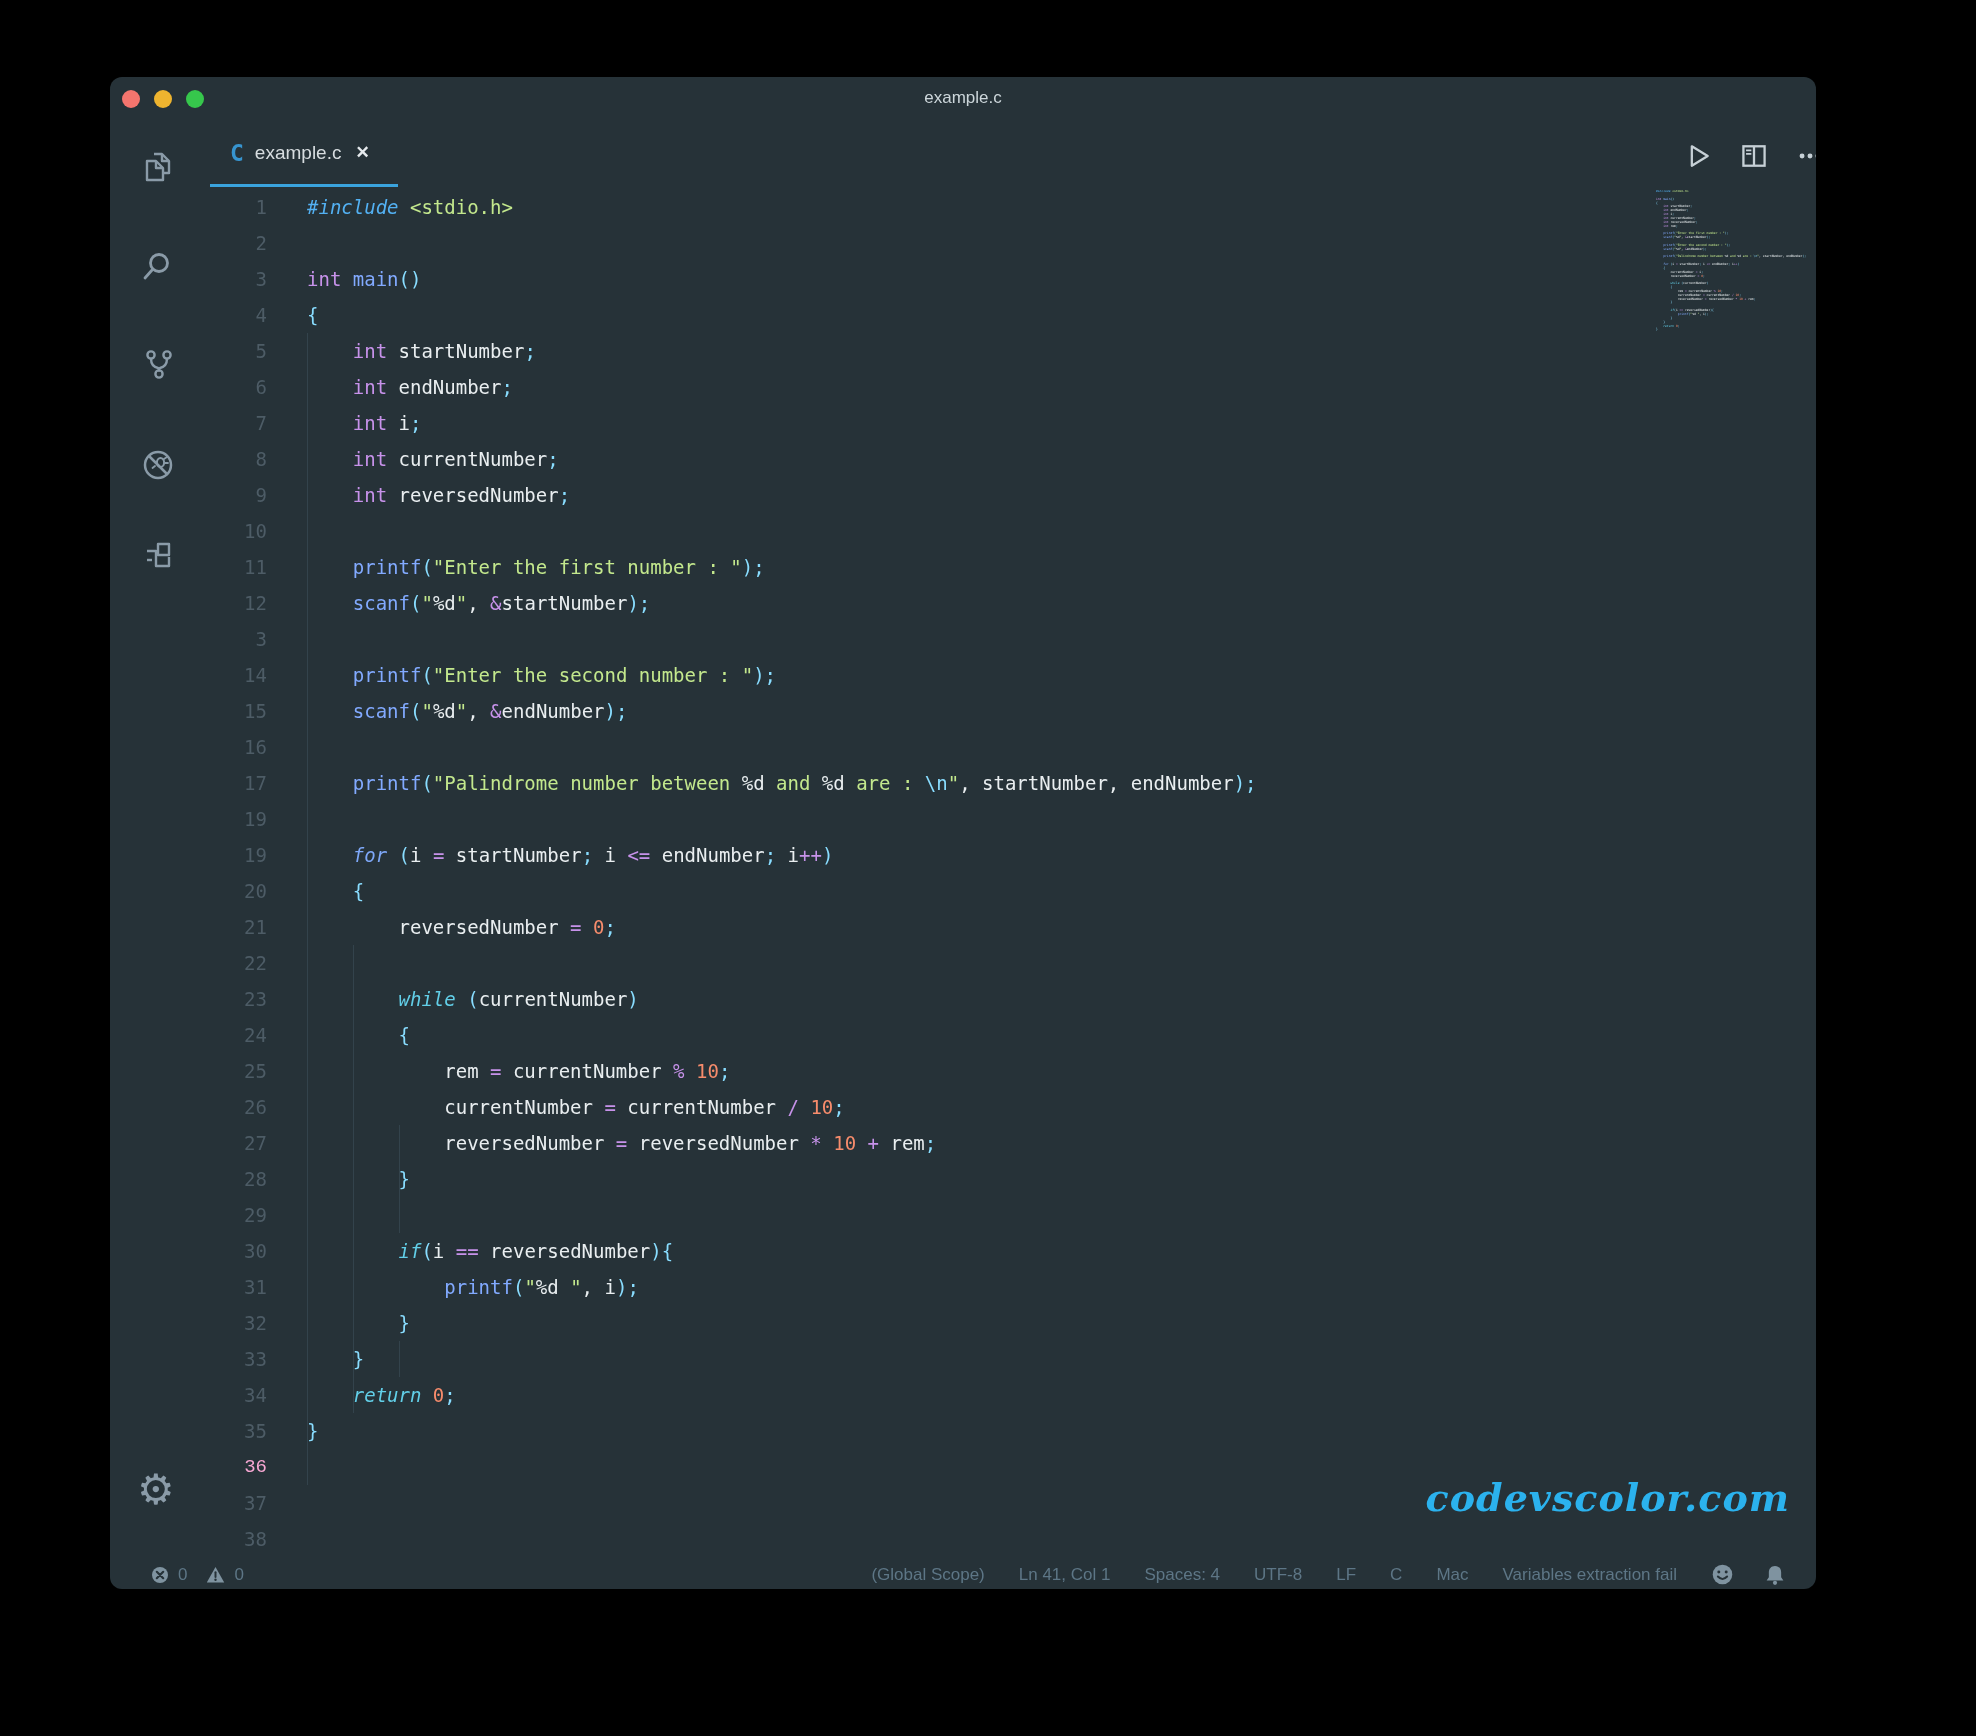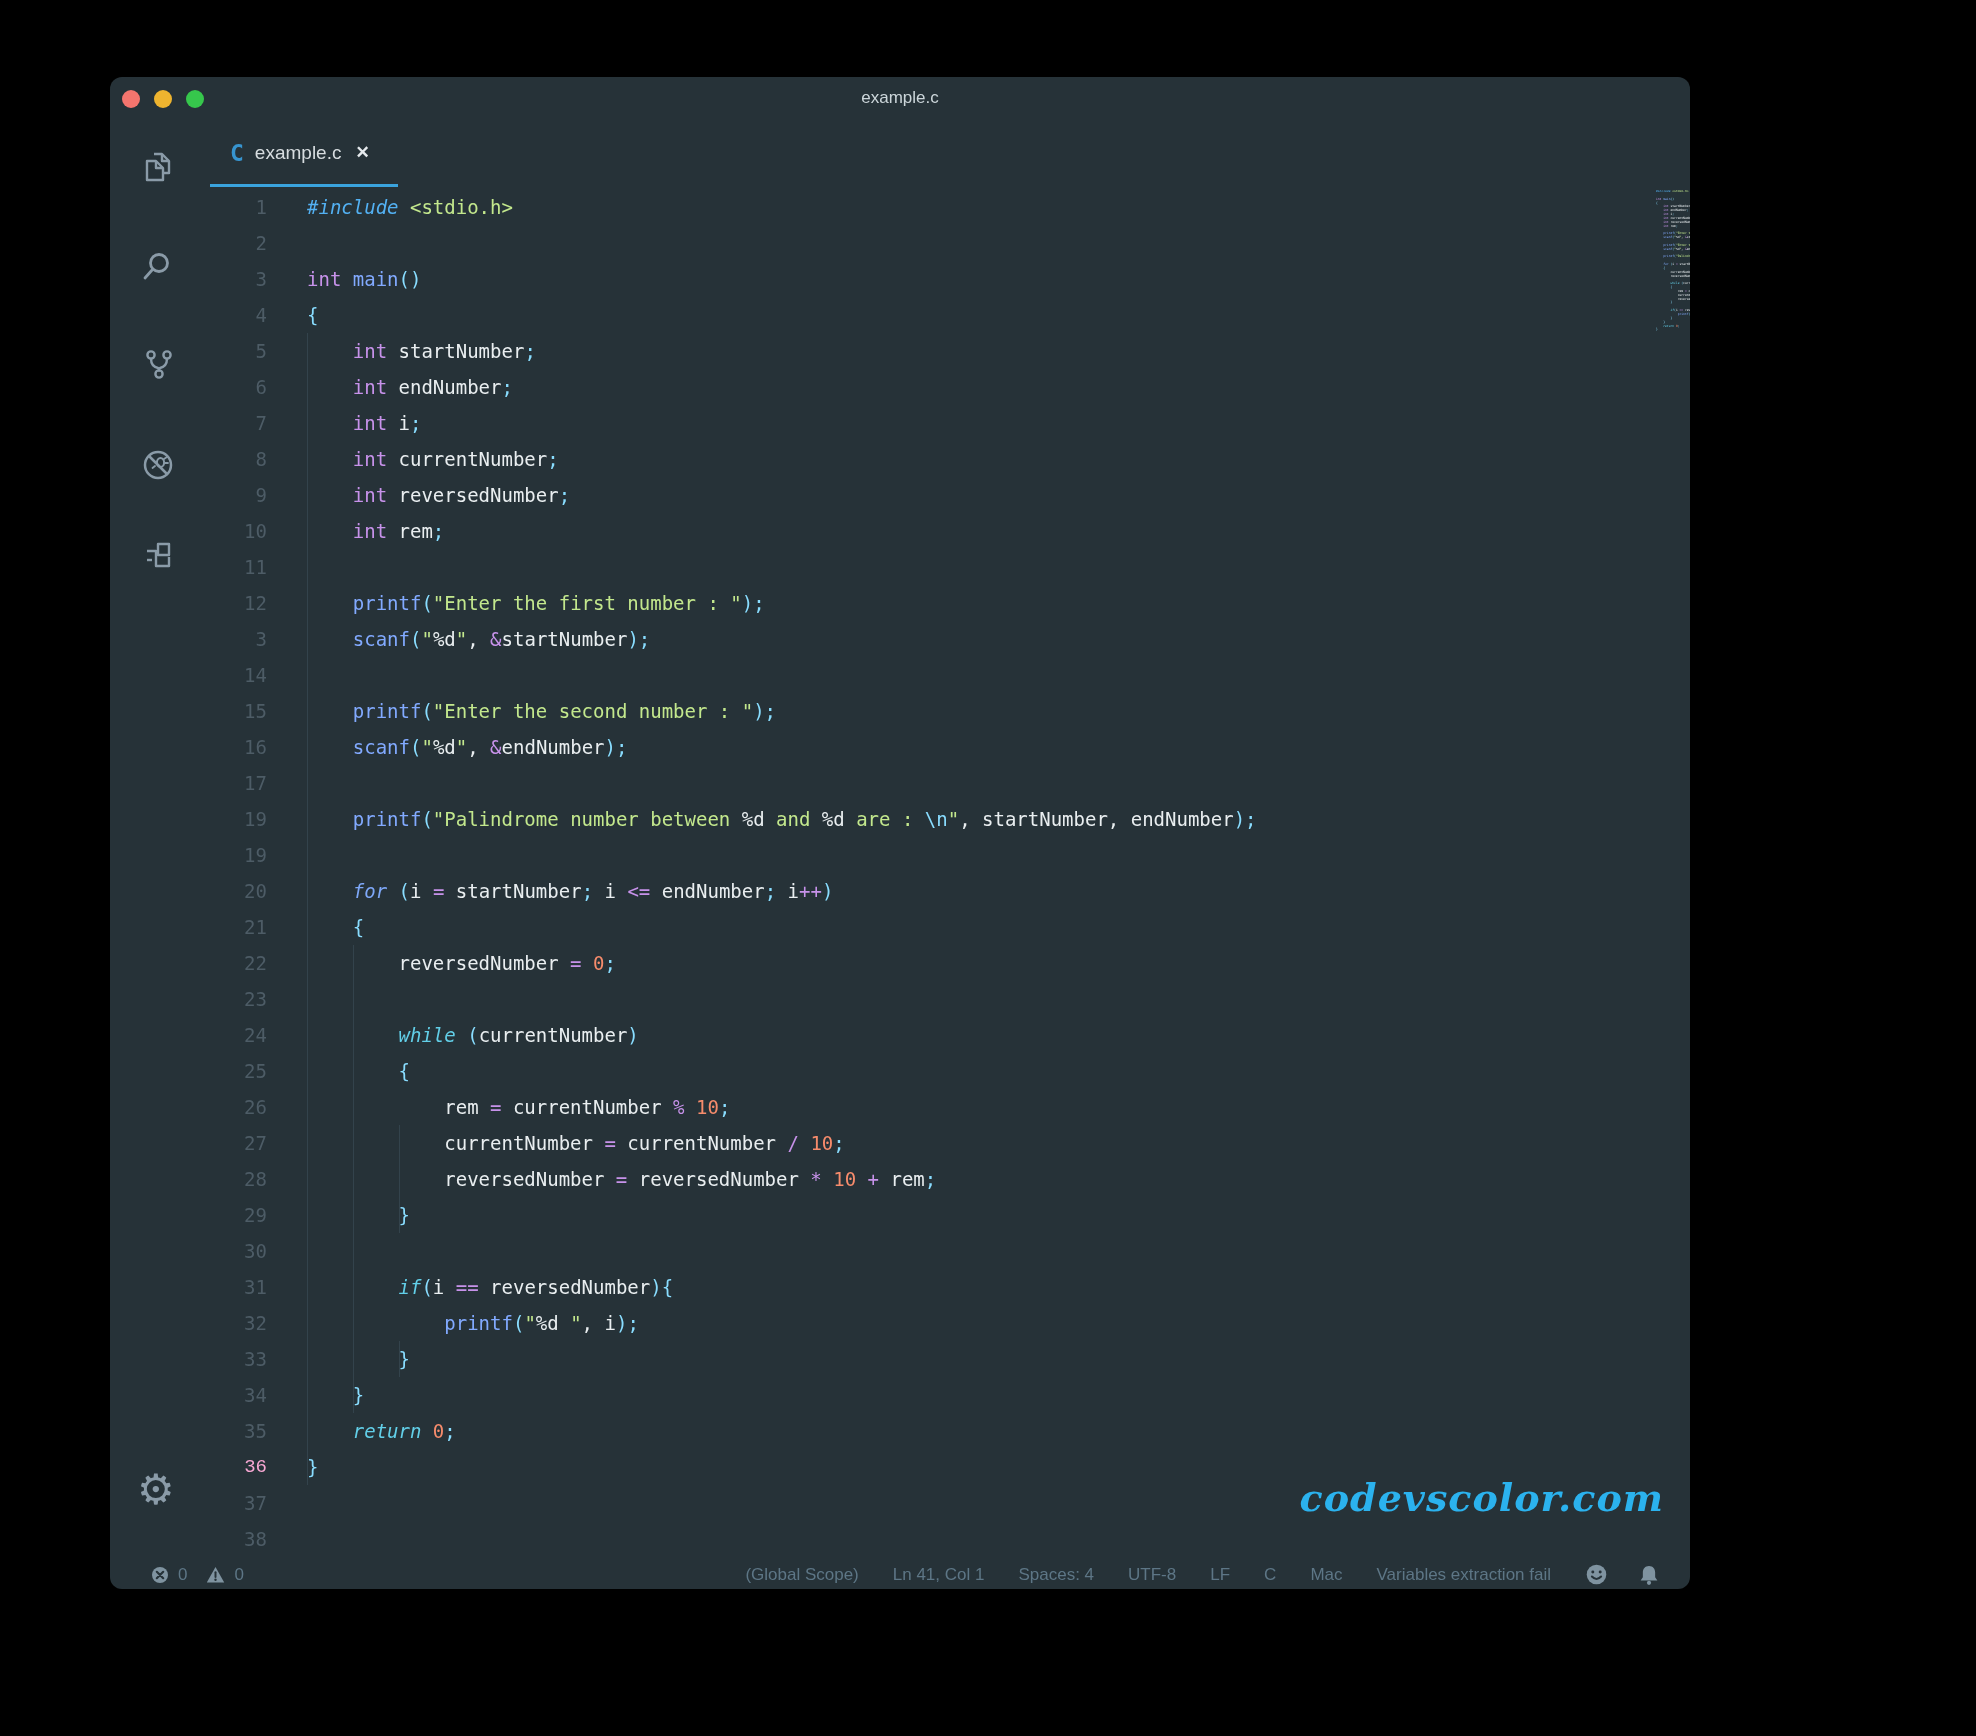--- a/index.html
+++ b/index.html
@@ -1,17 +1,17 @@
 <!DOCTYPE html>
 <html><head>
 <meta charset="utf-8">
 <style>
   html,body{margin:0;padding:0;background:#000;width:1976px;height:1736px;overflow:hidden;}
   .stage{position:relative;width:1976px;height:1736px;background:#000;font-family:"Liberation Sans",sans-serif;}
-  .window{position:absolute;left:110px;top:77px;width:1580px;height:1512px;background:#263238;border-radius:12px;overflow:hidden;}
+  .window{position:absolute;left:110px;top:77px;width:1706px;height:1512px;background:#263238;border-radius:12px;overflow:hidden;}
 
   
   .titlebar{position:absolute;left:0;top:0;right:0;height:44px;}
   .tl{position:absolute;top:13px;width:18px;height:18px;border-radius:50%;}
   .tl.red{left:12px;background:#f4756e;}
   .tl.yellow{left:44px;background:#eeb42f;}
   .tl.green{left:76px;background:#36c74c;}
   .wtitle{position:absolute;left:0;right:0;top:11px;text-align:center;color:#ccd6da;font-size:17px;}
 
   
@@ -184,21 +184,20 @@
     <div class="code" id="code">
         <div class="cl"><span style="color: rgb(83, 177, 243); font-style: italic;">#include</span><span style="color: rgb(233, 238, 240);"> </span><span style="color: rgb(195, 232, 141);">&lt;stdio.h&gt;</span></div>
         <div class="cl"></div>
         <div class="cl"><span style="color: rgb(199, 146, 234);">int</span><span style="color: rgb(233, 238, 240);"> </span><span style="color: rgb(130, 170, 255);">main</span><span style="color: rgb(137, 221, 255);">()</span></div>
         <div class="cl"><span style="color: rgb(137, 221, 255);">{</span></div>
         <div class="cl"><span style="color: rgb(233, 238, 240);">    </span><span style="color: rgb(199, 146, 234);">int</span><span style="color: rgb(233, 238, 240);"> startNumber</span><span style="color: rgb(137, 221, 255);">;</span></div>
         <div class="cl"><span style="color: rgb(233, 238, 240);">    </span><span style="color: rgb(199, 146, 234);">int</span><span style="color: rgb(233, 238, 240);"> endNumber</span><span style="color: rgb(137, 221, 255);">;</span></div>
         <div class="cl"><span style="color: rgb(233, 238, 240);">    </span><span style="color: rgb(199, 146, 234);">int</span><span style="color: rgb(233, 238, 240);"> i</span><span style="color: rgb(137, 221, 255);">;</span></div>
         <div class="cl"><span style="color: rgb(233, 238, 240);">    </span><span style="color: rgb(199, 146, 234);">int</span><span style="color: rgb(233, 238, 240);"> currentNumber</span><span style="color: rgb(137, 221, 255);">;</span></div>
         <div class="cl"><span style="color: rgb(233, 238, 240);">    </span><span style="color: rgb(199, 146, 234);">int</span><span style="color: rgb(233, 238, 240);"> reversedNumber</span><span style="color: rgb(137, 221, 255);">;</span></div>
-        <div class="cl"><span style="color: rgb(233, 238, 240);">    </span><span style="color: rgb(199, 146, 234);">int</span><span style="color: rgb(233, 238, 240);"> rem</span><span style="color: rgb(137, 221, 255);">;</span></div>
         <div class="cl"></div>
         <div class="cl"><span style="color: rgb(233, 238, 240);">    </span><span style="color: rgb(130, 170, 255);">printf</span><span style="color: rgb(137, 221, 255);">(</span><span style="color: rgb(195, 232, 141);">"Enter the first number : "</span><span style="color: rgb(137, 221, 255);">);</span></div>
         <div class="cl"><span style="color: rgb(233, 238, 240);">    </span><span style="color: rgb(130, 170, 255);">scanf</span><span style="color: rgb(137, 221, 255);">(</span><span style="color: rgb(195, 232, 141);">"</span><span style="color: rgb(233, 238, 240);">%d</span><span style="color: rgb(195, 232, 141);">"</span><span style="color: rgb(233, 238, 240);">, </span><span style="color: rgb(199, 146, 234);">&amp;</span><span style="color: rgb(233, 238, 240);">startNumber</span><span style="color: rgb(137, 221, 255);">);</span></div>
         <div class="cl"></div>
         <div class="cl"><span style="color: rgb(233, 238, 240);">    </span><span style="color: rgb(130, 170, 255);">printf</span><span style="color: rgb(137, 221, 255);">(</span><span style="color: rgb(195, 232, 141);">"Enter the second number : "</span><span style="color: rgb(137, 221, 255);">);</span></div>
         <div class="cl"><span style="color: rgb(233, 238, 240);">    </span><span style="color: rgb(130, 170, 255);">scanf</span><span style="color: rgb(137, 221, 255);">(</span><span style="color: rgb(195, 232, 141);">"</span><span style="color: rgb(233, 238, 240);">%d</span><span style="color: rgb(195, 232, 141);">"</span><span style="color: rgb(233, 238, 240);">, </span><span style="color: rgb(199, 146, 234);">&amp;</span><span style="color: rgb(233, 238, 240);">endNumber</span><span style="color: rgb(137, 221, 255);">);</span></div>
         <div class="cl"></div>
         <div class="cl"><span style="color: rgb(233, 238, 240);">    </span><span style="color: rgb(130, 170, 255);">printf</span><span style="color: rgb(137, 221, 255);">(</span><span style="color: rgb(195, 232, 141);">"Palindrome number between </span><span style="color: rgb(233, 238, 240);">%d</span><span style="color: rgb(195, 232, 141);"> and </span><span style="color: rgb(233, 238, 240);">%d</span><span style="color: rgb(195, 232, 141);"> are : </span><span style="color: rgb(137, 221, 255);">\n</span><span style="color: rgb(195, 232, 141);">"</span><span style="color: rgb(233, 238, 240);">, startNumber, endNumber</span><span style="color: rgb(137, 221, 255);">);</span></div>
         <div class="cl"></div>
         <div class="cl"><span style="color: rgb(233, 238, 240);">    </span><span style="color: rgb(126, 168, 248); font-style: italic;">for</span><span style="color: rgb(233, 238, 240);"> </span><span style="color: rgb(137, 221, 255);">(</span><span style="color: rgb(233, 238, 240);">i </span><span style="color: rgb(199, 146, 234);">=</span><span style="color: rgb(233, 238, 240);"> startNumber</span><span style="color: rgb(137, 221, 255);">;</span><span style="color: rgb(233, 238, 240);"> i </span><span style="color: rgb(199, 146, 234);">&lt;=</span><span style="color: rgb(233, 238, 240);"> endNumber</span><span style="color: rgb(137, 221, 255);">;</span><span style="color: rgb(233, 238, 240);"> i</span><span style="color: rgb(199, 146, 234);">++</span><span style="color: rgb(137, 221, 255);">)</span></div>

